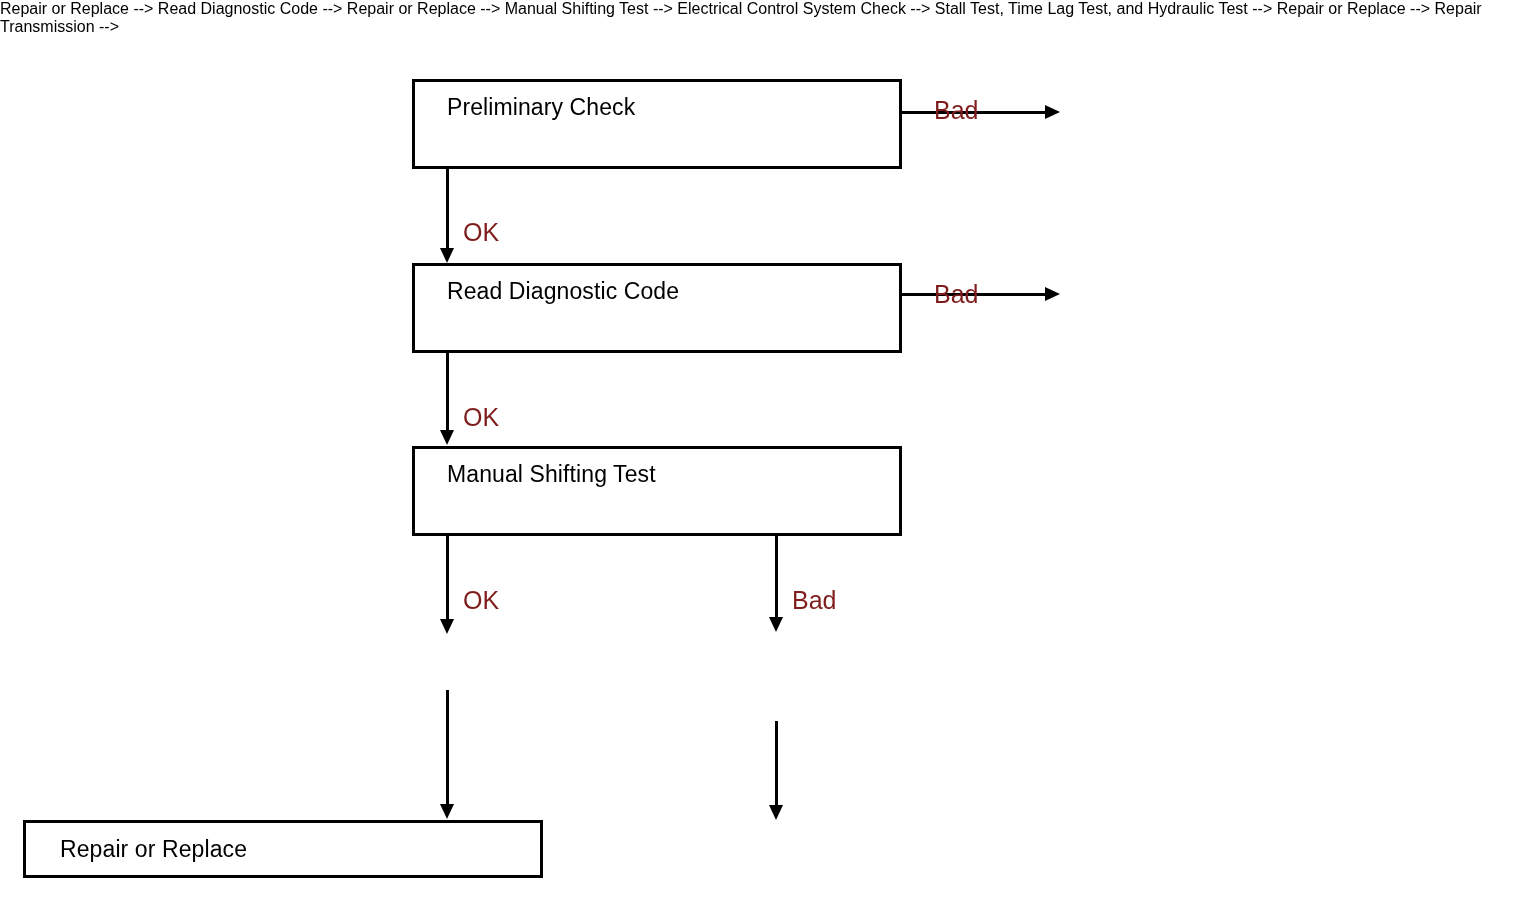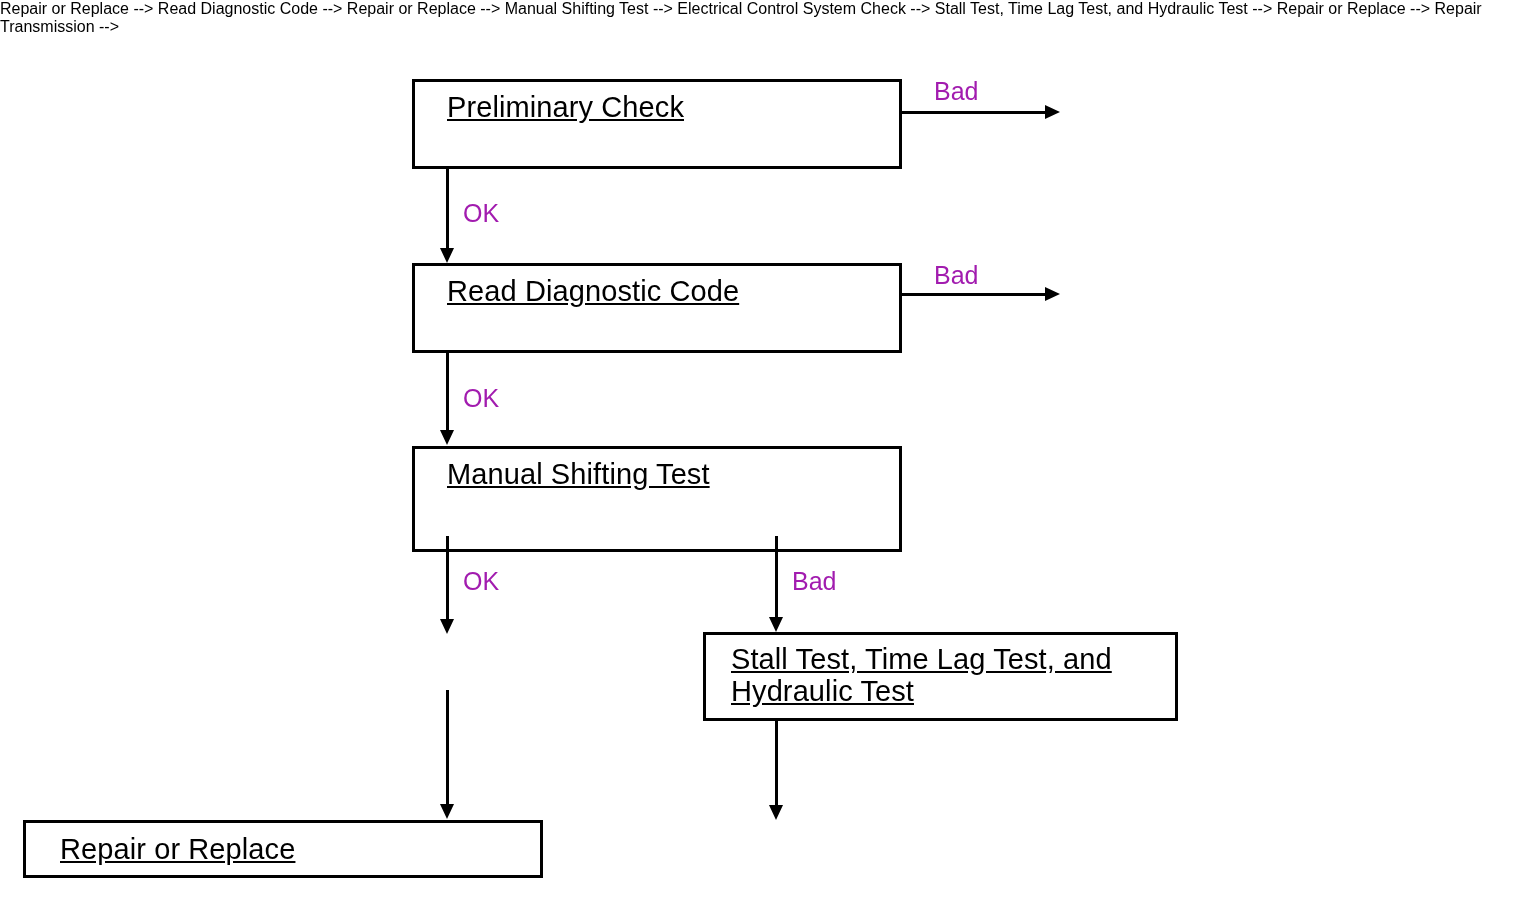--- a/index.html
+++ b/index.html
@@ -23,26 +23,25 @@
   .node {
     position: absolute;
     box-sizing: border-box;
     border: 3px solid #000000;
     background: #ffffff;
   }
   .node .node-label {
     position: absolute;
     left: 32px;
     top: 9px;
-    font-size: 29px;
+    font-size: 23px;
     line-height: 32px;
     letter-spacing: 0.1px;
     white-space: pre-line;
     color: #000000;
-    text-decoration: underline;
   }
   .node.big .node-label {
     left: 112px;
     top: 88px;
   }
   
   .vline {
     position: absolute;
     width: 3px;
     background: #000000;
@@ -68,52 +67,49 @@
     border-top: 7px solid transparent;
     border-bottom: 7px solid transparent;
     border-left: 15px solid #000000;
   }
   
   .edge-label {
     position: absolute;
     font-size: 25px;
     line-height: 28px;
     white-space: nowrap;
-    color: #a21caf;
+    color: #7f1d1d;
+    margin-top: 19px;
   }
 </style>
 </head>
 <body>
 
 <div id="canvas">
 
   
 
   <div class="node" style="left:412px; top:79px; width:490px; height:90px;">
     <div class="node-label">Preliminary Check</div>
   </div>
 
   <div class="node" style="left:412px; top:263px; width:490px; height:90px;">
     <div class="node-label">Read Diagnostic Code</div>
   </div>
 
-  <div class="node" style="left:412px; top:446px; width:490px; height:106px;">
+  <div class="node" style="left:412px; top:446px; width:490px; height:90px;">
     <div class="node-label">Manual Shifting Test</div>
   </div>
 
 
 
   <div class="node" style="left:23px; top:820px; width:520px; height:58px;">
     <div class="node-label" style="top:10px; left:34px;">Repair or Replace</div>
   </div>
 
-  <div class="node" style="left:703px; top:632px; width:475px; height:89px;">
-    <div class="node-label" style="top:8px; left:25px;">Stall Test, Time Lag Test, and
-Hydraulic Test</div>
-  </div>
 
 
   
 
    Repair or Replace --&gt;
   <div class="hline" style="left:902px; top:111px; width:143px;"></div>
   <div class="arrow-right" style="left:1045px; top:105px;"></div>
   <div class="edge-label" style="left:934px; top:77px;">Bad</div>
 
    Read Diagnostic Code --&gt;

